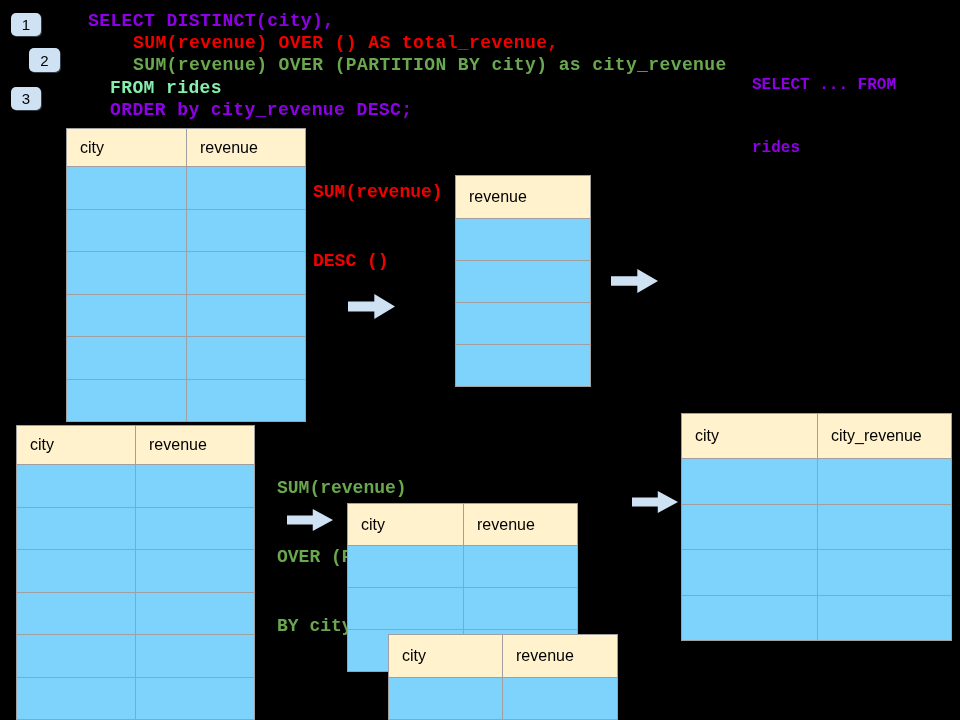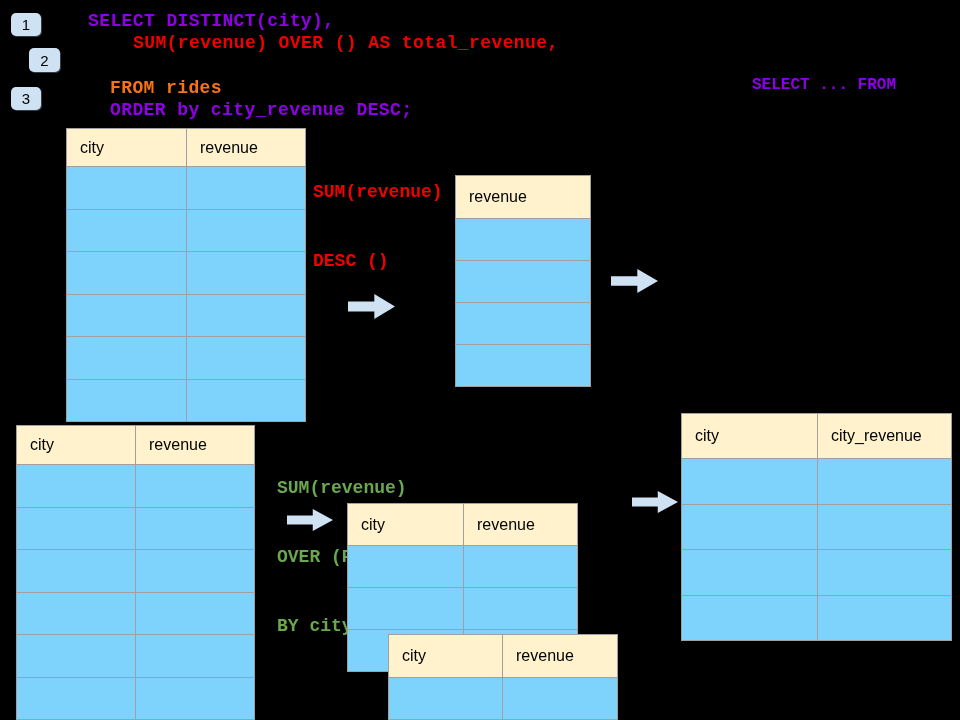--- a/index.html
+++ b/index.html
@@ -51,25 +51,27 @@
 <body>
 
 <div class="canvas" style="background-color: rgb(0, 0, 0);">
 
   <div class="badge b1" style="background-color: rgb(207, 226, 243);">1</div>
   <div class="badge b2" style="background-color: rgb(207, 226, 243);">2</div>
   <div class="badge b3" style="background-color: rgb(207, 226, 243);">3</div>
 
   <div class="sqlline l1" style="color: rgb(143, 0, 232);">SELECT DISTINCT(city),</div>
   <div class="sqlline l2" style="color: rgb(241, 0, 0); text-align: right;">SUM(revenue) OVER () AS total_revenue,</div>
-  <div class="sqlline l4" style="color: #f97316;">FROM rides</div>
+  <div class="sqlline l3" style="color: rgb(106, 168, 79);">SUM(revenue) OVER (PARTITION BY city) as city_revenue</div>
+  <div class="sqlline l4" style="color: #86efac;">FROM rides</div>
   <div class="sqlline l5" style="color: rgb(143, 0, 232);">ORDER by city_revenue DESC;</div>
 
   <div class="sidenote" style="color: rgb(143, 0, 232);">
     <div>SELECT ... FROM</div>
+    <div>rides</div>
   </div>
 
   <div class="annot annot-total" style="color: rgb(241, 0, 0);">
     <div>SUM(revenue)</div>
     <div>DESC ()</div>
   </div>
 
   <div class="annot annot-part" style="color: rgb(106, 168, 79);">
     <div>SUM(revenue)</div>
     <div>OVER (PARTITION</div>

